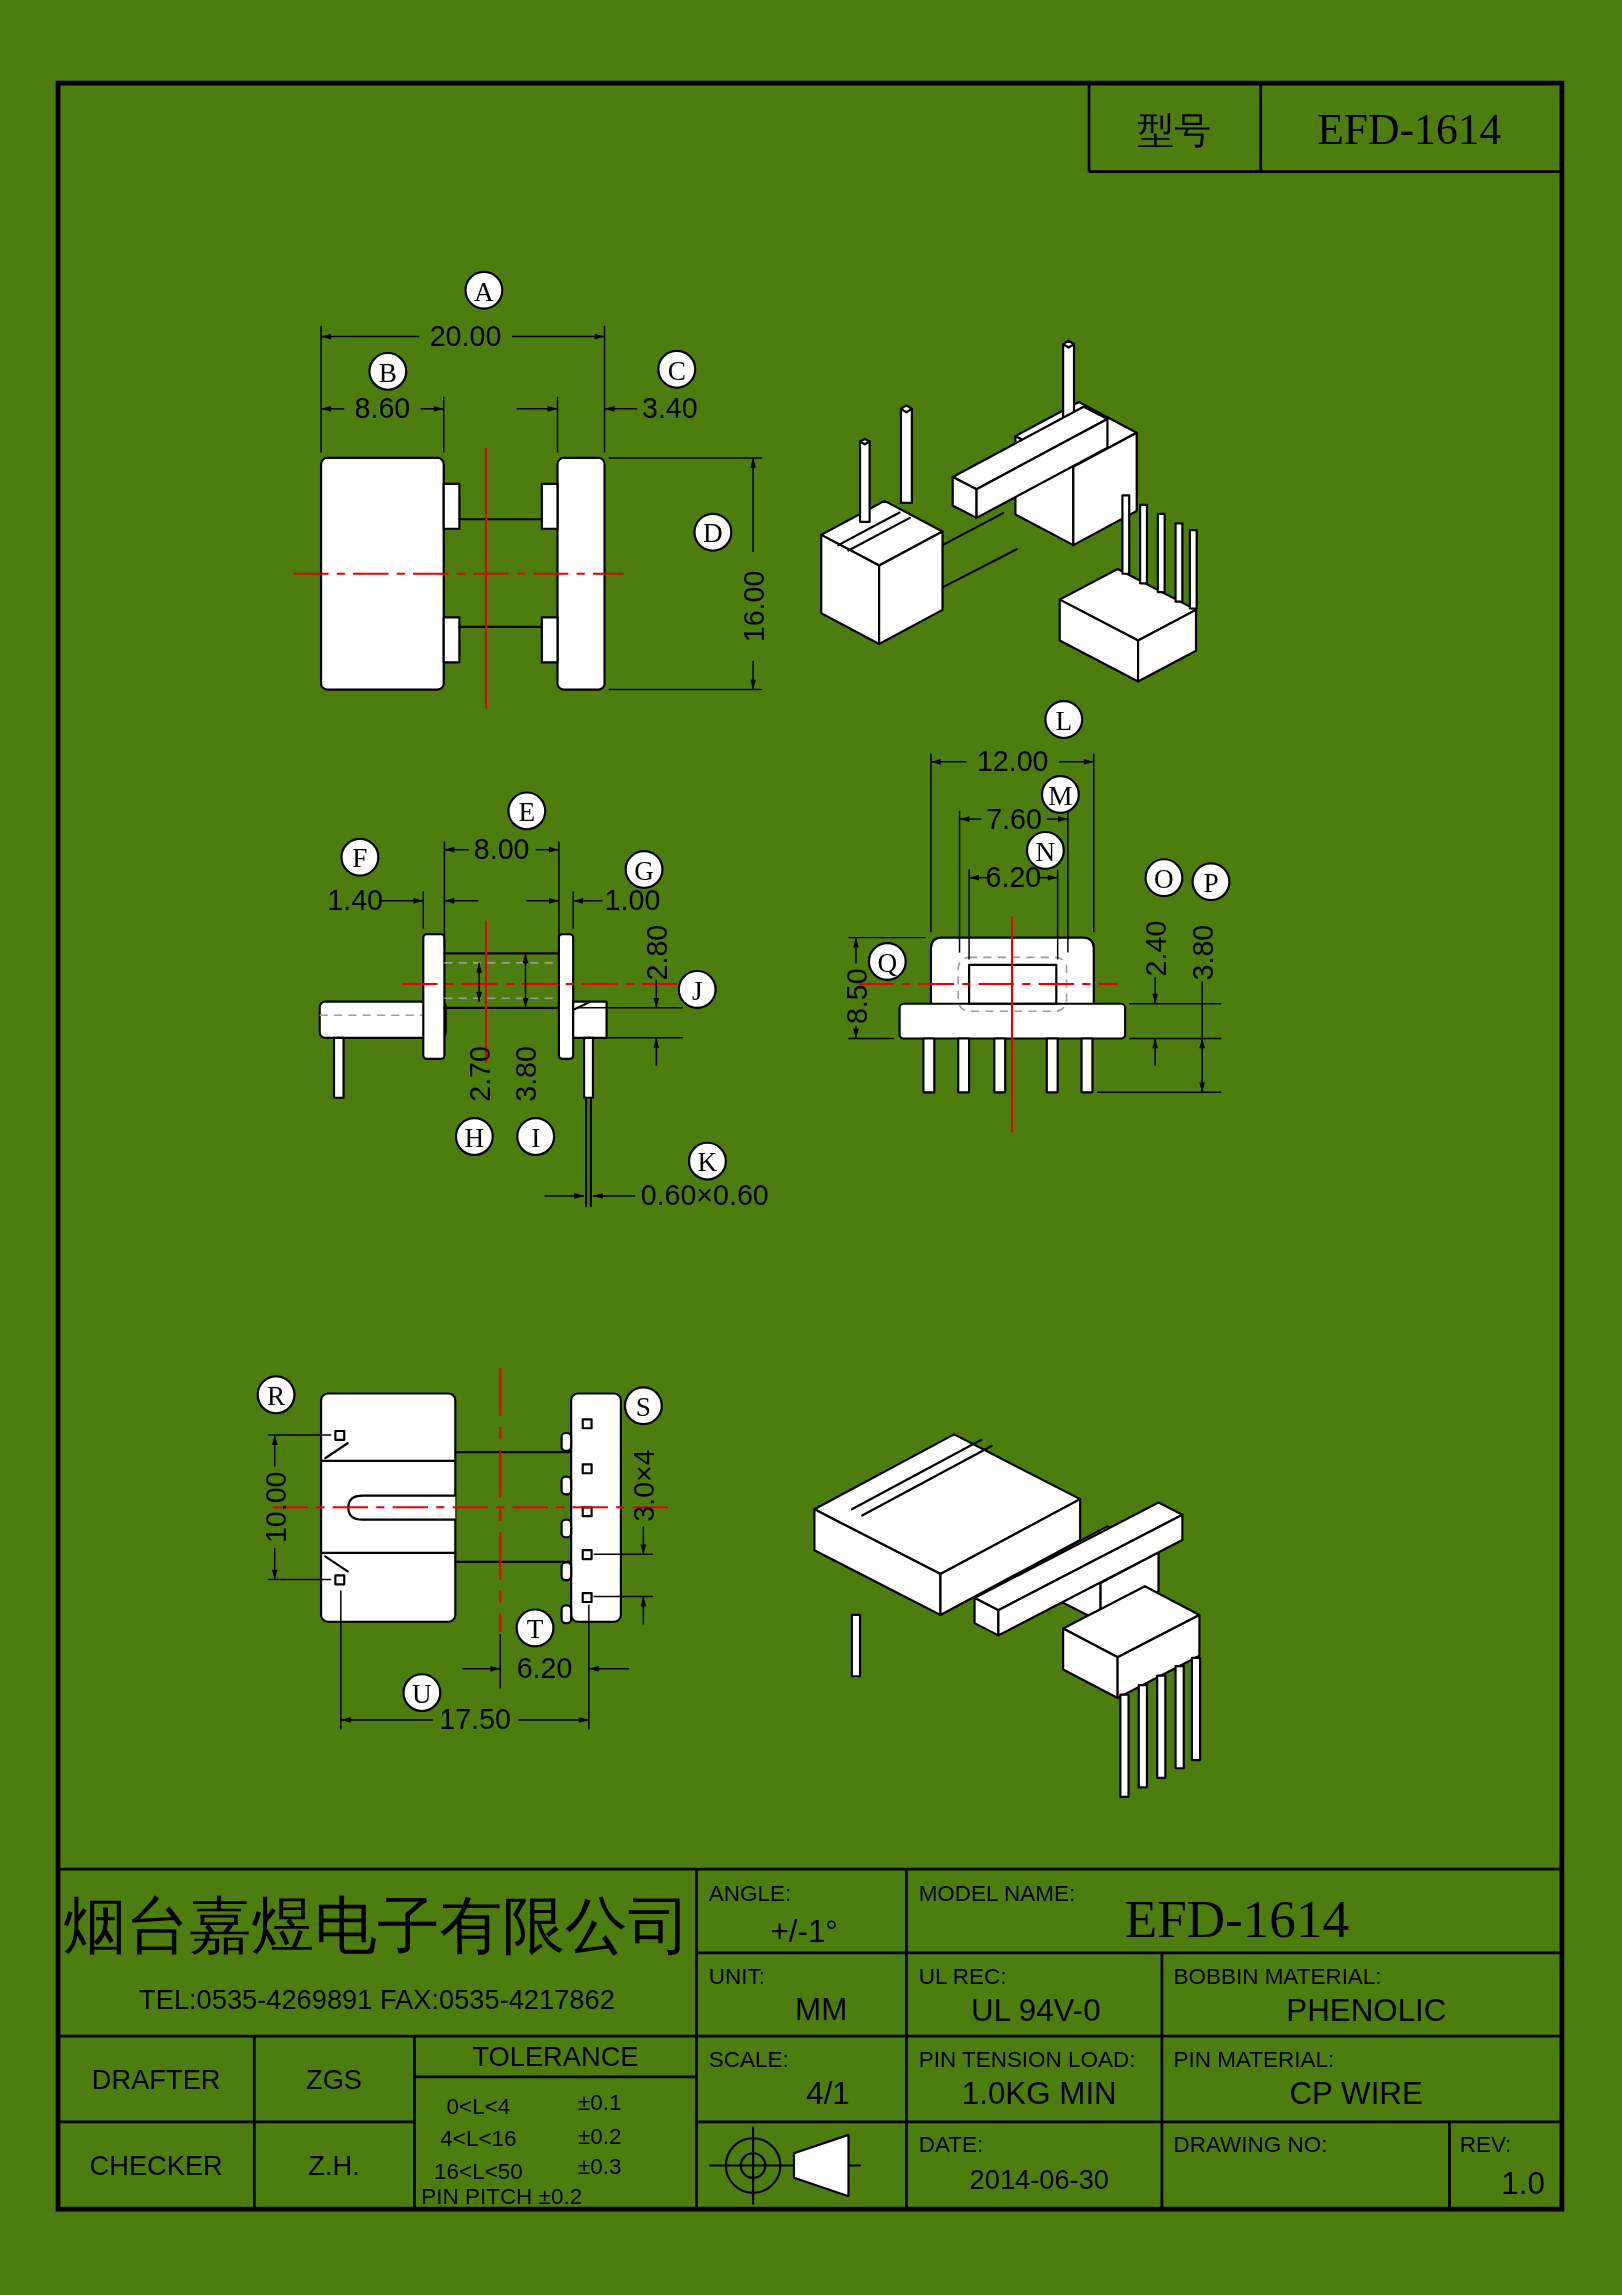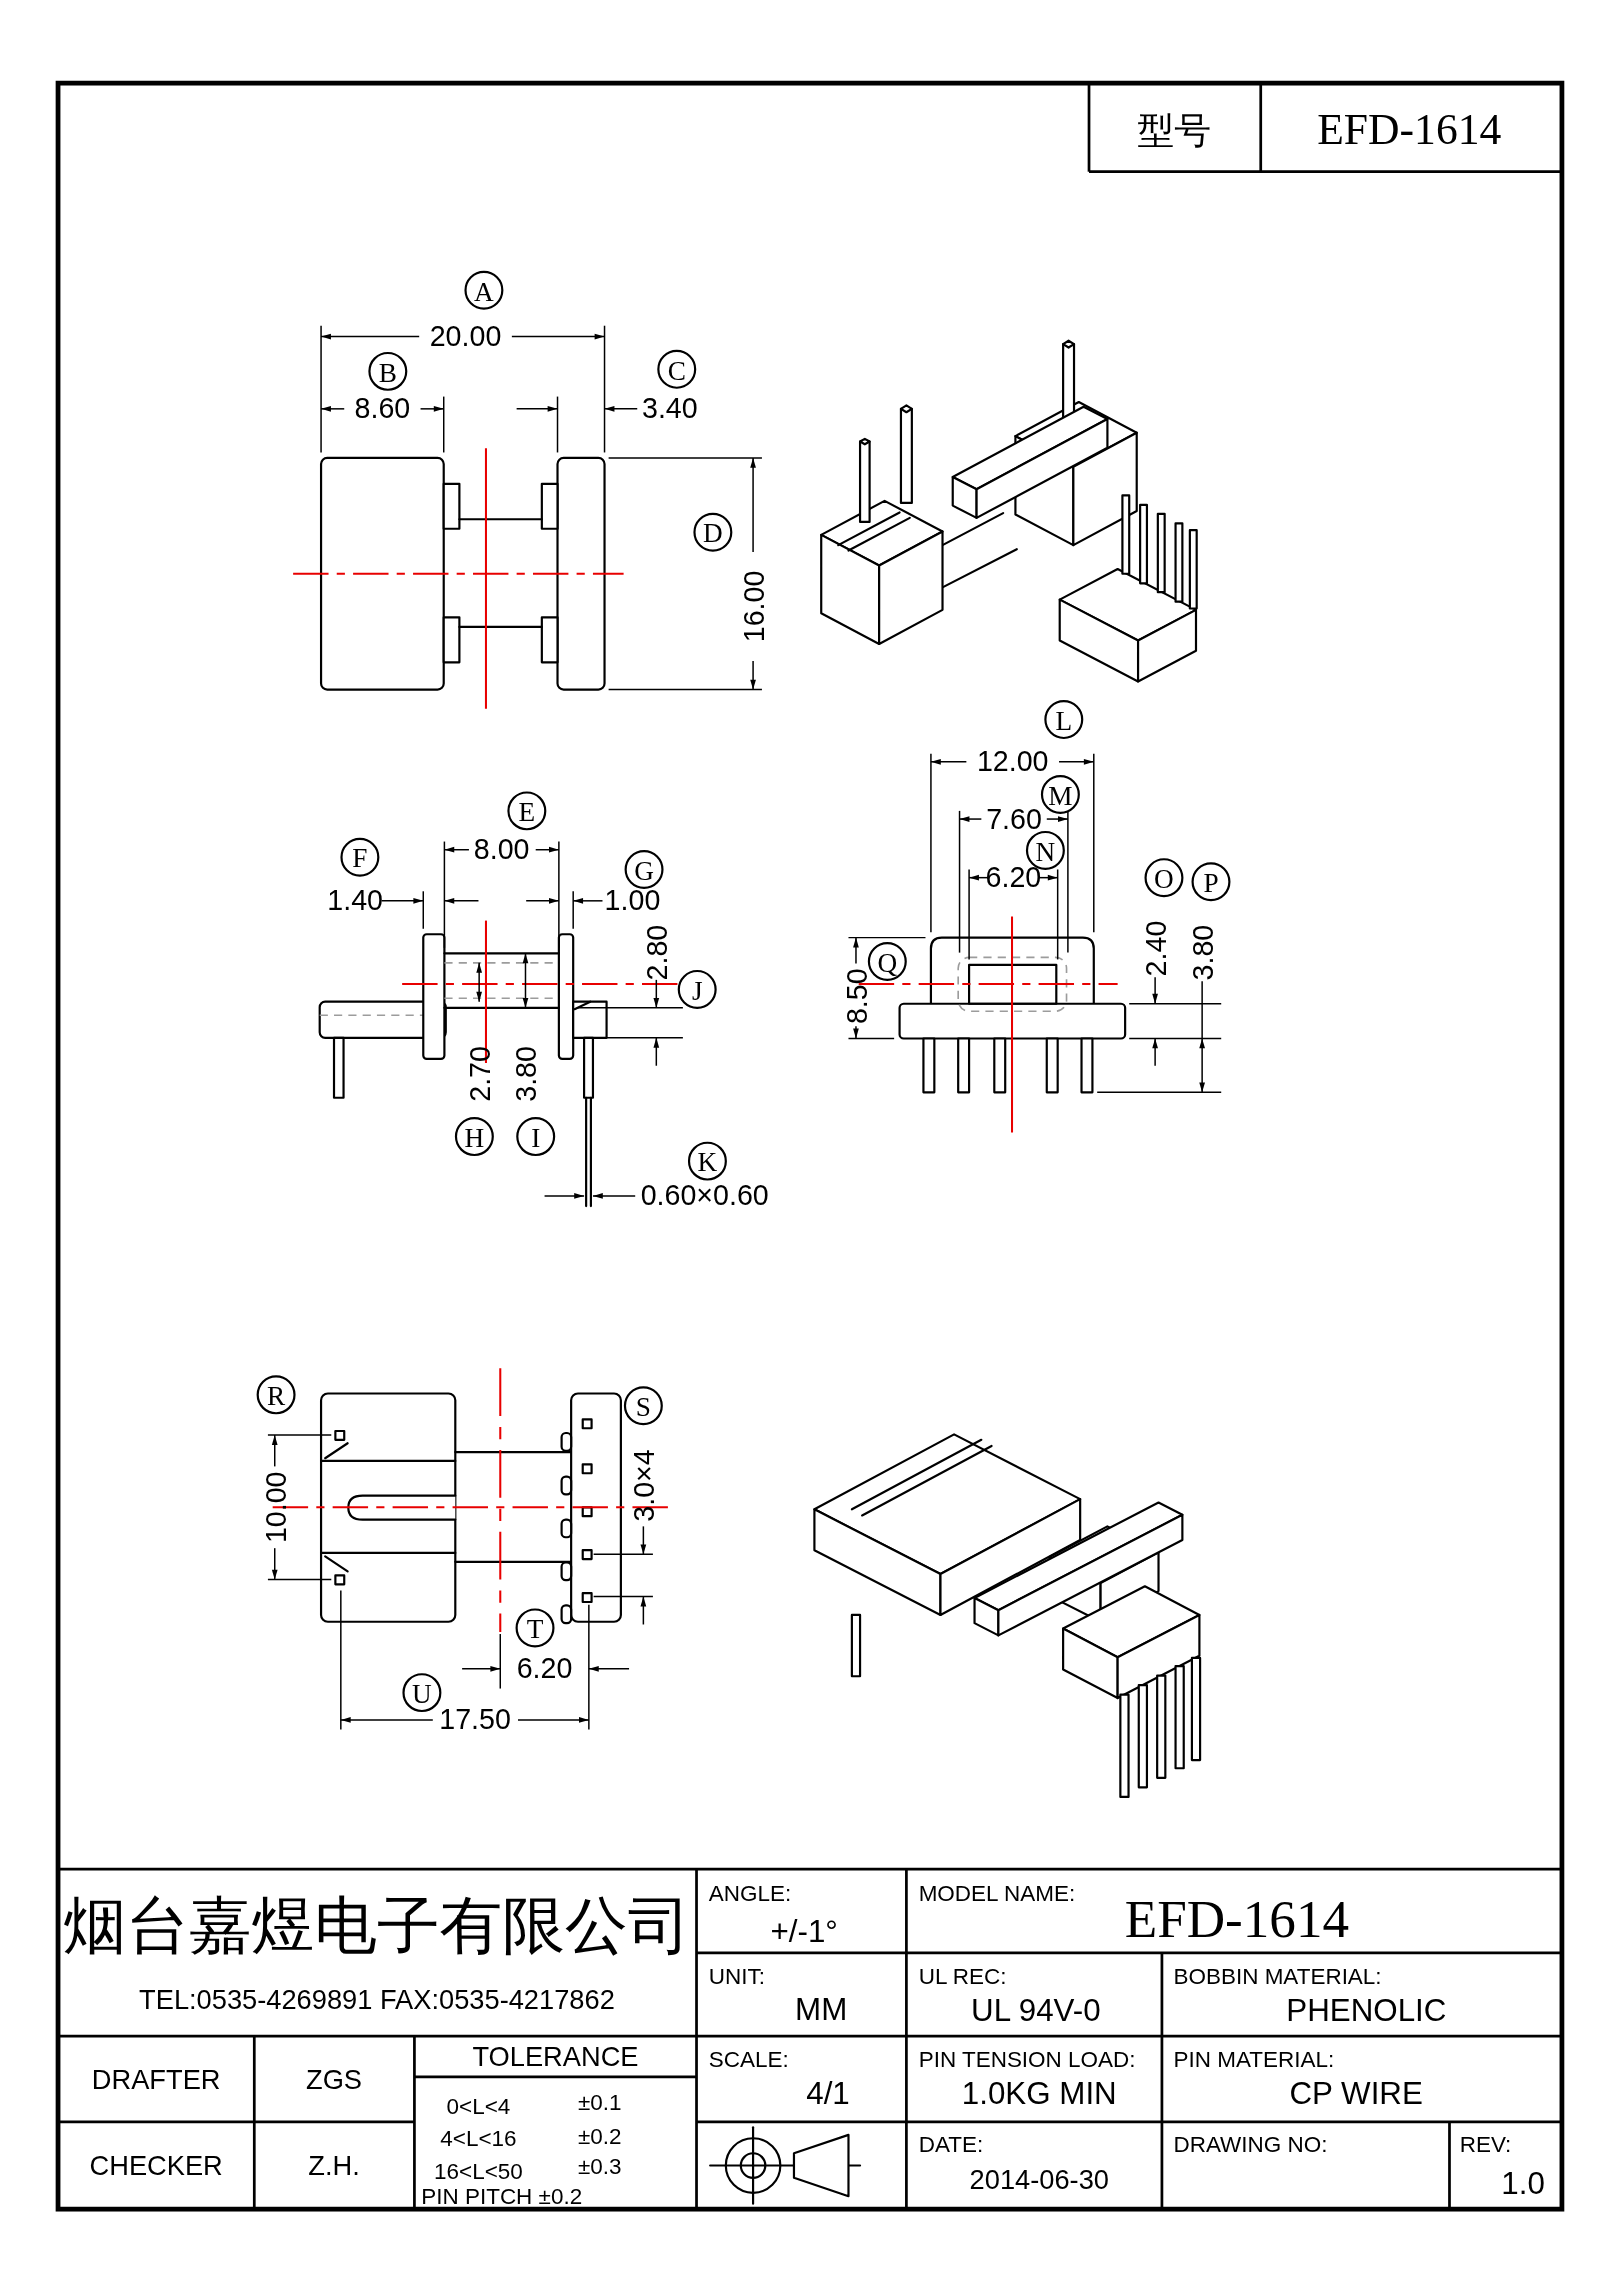--- a/index.html
+++ b/index.html
@@ -1,16 +1,16 @@
 <!DOCTYPE html>
 <html style="font-size:11px"><head>
 <meta charset="utf-8">
 <style>
   html,body{margin:0;padding:0;background:#888;}
-  .page{position:relative;width:1622px;height:2295px;background:#ffffff;overflow:hidden;
+  .page{position:relative;width:1622px;height:2295px;background:#4d7c0f;overflow:hidden;
         font-family:"Liberation Sans",sans-serif;}
   svg{position:absolute;left:0;top:0;}
   
   .s3{stroke:#000;stroke-width:3.2;fill:none;stroke-linejoin:round;stroke-linecap:round;}
   .fw{fill:#fff;}
   .dim{stroke:#000;stroke-width:2.2;fill:none;stroke-linecap:butt;}
   .tbl{stroke:#000;stroke-width:4;fill:none;}
   .red{stroke:#e80000;stroke-width:3;fill:none;}
   .cl{stroke-dasharray:52 12 12 12;}
   .rdash{stroke-dasharray:70 16 18 16;}

